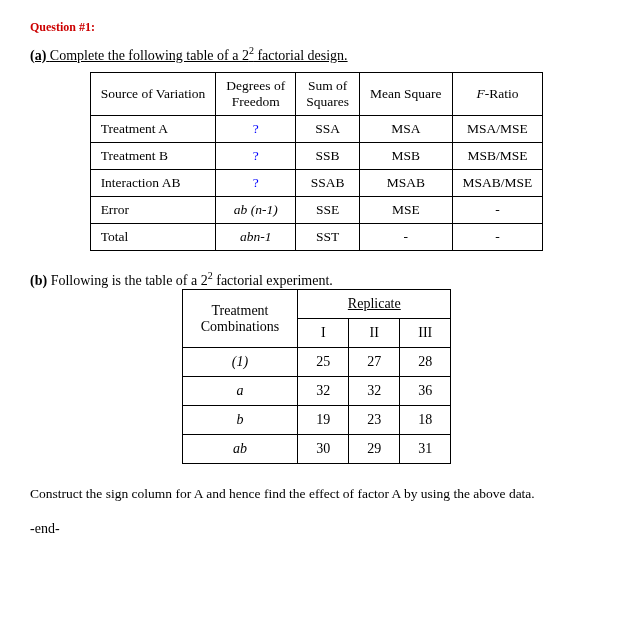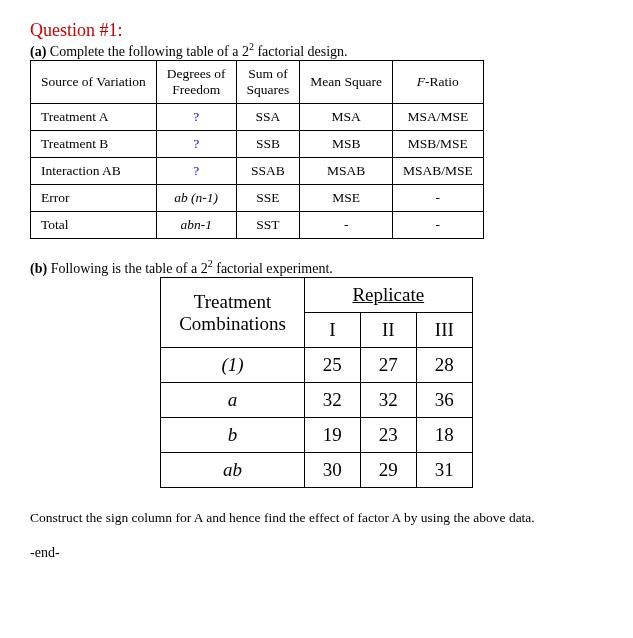--- a/index.html
+++ b/index.html
@@ -7,35 +7,37 @@
       background: #fff;
       font-family: "Times New Roman", Times, serif;
       font-size: 14px;
       color: #000;
       width: 633px;
       min-height: 638px;
       padding: 20px 30px;
     }
     .question-title {
       color: #c00;
-      font-weight: normal;
-      font-size: 18px;
+      font-weight: bold;
+      font-size: 12px;
+      margin-bottom: 10px;
     }
     .section-label {
       font-weight: bold;
       margin-bottom: 8px;
       font-size: 14px;
     }
     .intro-text {
       margin-bottom: 10px;
       font-size: 14px;
     }
     
     .table-a-wrapper {
       display: flex;
+      justify-content: center;
       margin-bottom: 20px;
     }
     .table-a {
       border-collapse: collapse;
       font-size: 13.5px;
     }
     .table-a td, .table-a th {
       border: 1px solid #000;
       padding: 5px 10px;
       text-align: center;
@@ -47,21 +49,21 @@
     .italic { font-style: italic; }
     .blue-q { color: #00f; }
     
     .table-b-wrapper {
       display: flex;
       justify-content: center;
       margin-bottom: 20px;
     }
     .table-b {
       border-collapse: collapse;
-      font-size: 19px;
+      font-size: 14px;
     }
     .table-b td, .table-b th {
       border: 1px solid #000;
       padding: 6px 18px;
       text-align: center;
       vertical-align: middle;
     }
     .replicate-header {
       text-align: center;
       text-decoration: underline;
@@ -75,21 +77,21 @@
     .end-text {
       font-size: 14px;
     }
     sup { font-size: 10px; }
   </style>
 </head>
 <body>
 
 <div class="question-title">Question #1:</div>
 
-<div style="">
+<div style="margin-bottom:8px;text-decoration:underline;">
   <span class="section-label">(a)</span>
   <span class="intro-text">
     Complete the following table of a 2<sup>2</sup> factorial design.
   </span>
 </div>
 
 <div class="table-a-wrapper">
   <table class="table-a">
     <thead>
       <tr>

